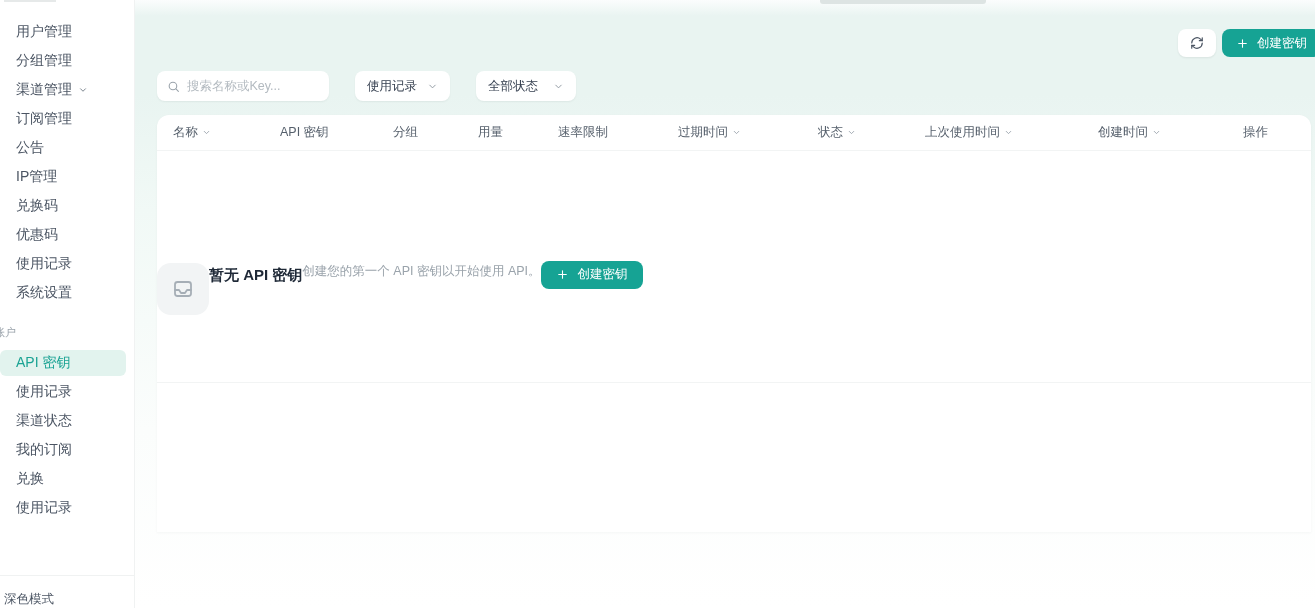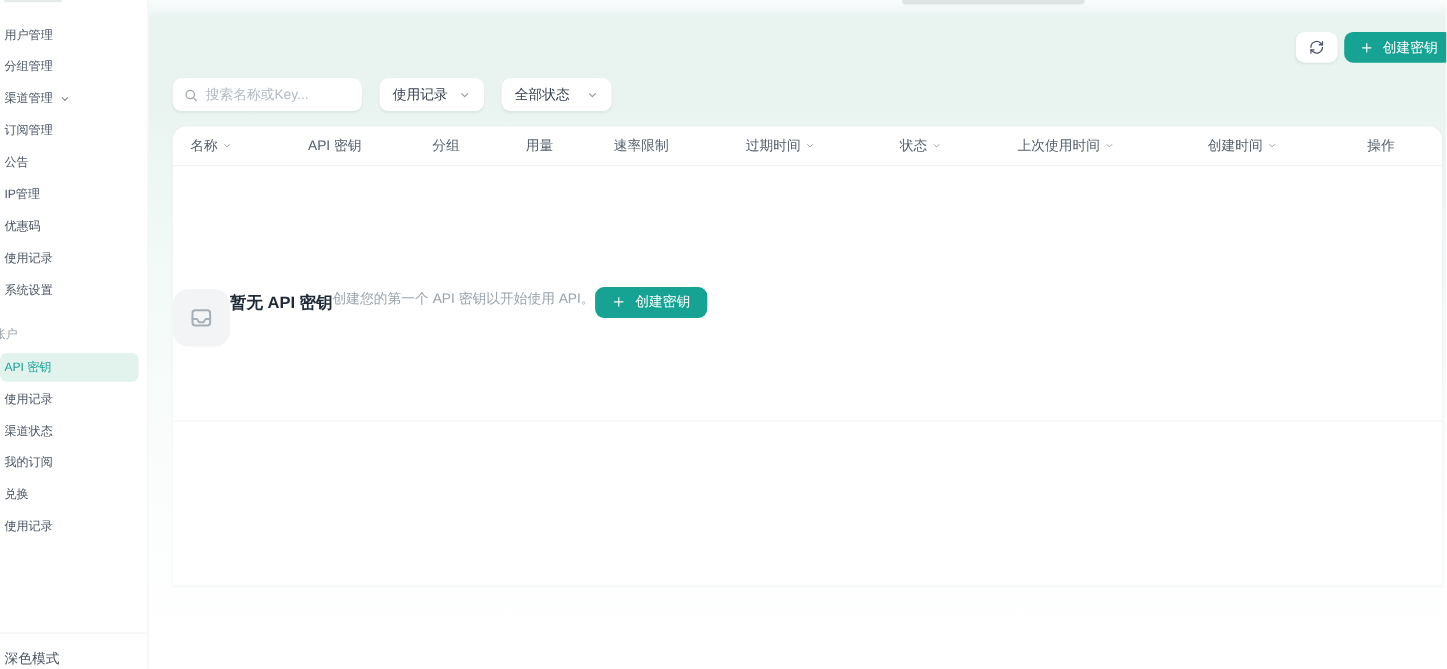--- a/index.html
+++ b/index.html
@@ -11,22 +11,22 @@
     background:linear-gradient(180deg,#fbfdfd 0px,#e9f4f1 16px,#e9f4f1 95px,#f1f9f6 210px,#fbfdfc 430px,#ffffff 608px);
   }
 
   
   .sidebar {
     position:relative; width:135px; height:608px; flex-shrink:0;
     background:#ffffff; border-right:1px solid #f0f2f2; padding-top:17px;
     display:flex; flex-direction:column; z-index:2;
   }
   .side-item {
-    height:29px; display:flex; align-items:center; padding-left:4px;
-    font-size:11px; color:#4b5563; cursor:pointer; white-space:nowrap;
+    height:29px; display:flex; align-items:center; padding-left:16px;
+    font-size:14px; color:#4b5563; cursor:pointer; white-space:nowrap;
   }
   .side-item .chev { margin-left:6px; display:flex; align-items:center; color:#7d8790; }
   .side-item.active {
     height:26px; margin:1.5px 8px 1.5px 0; border-radius:6px;
     background:#e2f3ee; color:#1ba394;
   }
   .section-label {
     margin-top:18px; margin-left:-6px; height:14px; font-size:11px; color:#9aa3ab;
     padding-left:0; overflow:hidden; white-space:nowrap;
   }
@@ -52,21 +52,21 @@
     display:flex; align-items:center; justify-content:center; cursor:pointer;
     box-shadow:0 1px 2px rgba(20,40,40,.08); color:#4b5563;
   }
   .btn-create {
     height:28px; padding:0 14px; margin-right:-10px; border:none; border-radius:8px;
     background:#16a394; color:#ffffff; font-size:12.5px; cursor:pointer;
     display:flex; align-items:center; gap:8px; white-space:nowrap;
     font-family:inherit;
   }
 
-  .filters { position:absolute; top:71px; left:22px; display:flex; gap:16px; align-items:flex-start; }
+  .filters { position:absolute; top:71px; left:22px; display:flex; gap:26px; align-items:flex-start; }
   .search-box {
     width:172px; height:30px; background:#ffffff; border-radius:8px;
     display:flex; align-items:center; padding:0 10px; gap:7px;
     box-shadow:0 1px 2px rgba(20,40,40,.06);
   }
   .search-box svg { flex-shrink:0; color:#9aa3ab; }
   .search-box input {
     border:none; outline:none; width:100%; font-size:12.5px; color:#374151;
     font-family:inherit; background:transparent;
   }
@@ -128,20 +128,23 @@
       </span>
     </div>
     <div class="side-item">
       <span>订阅管理</span>
     </div>
     <div class="side-item">
       <span>公告</span>
     </div>
     <div class="side-item">
       <span>IP管理</span>
+    </div>
+    <div class="side-item">
+      <span>兑换码</span>
     </div>
     <div class="side-item">
       <span>优惠码</span>
     </div>
     <div class="side-item">
       <span>使用记录</span>
     </div>
     <div class="side-item">
       <span>系统设置</span>
     </div>

